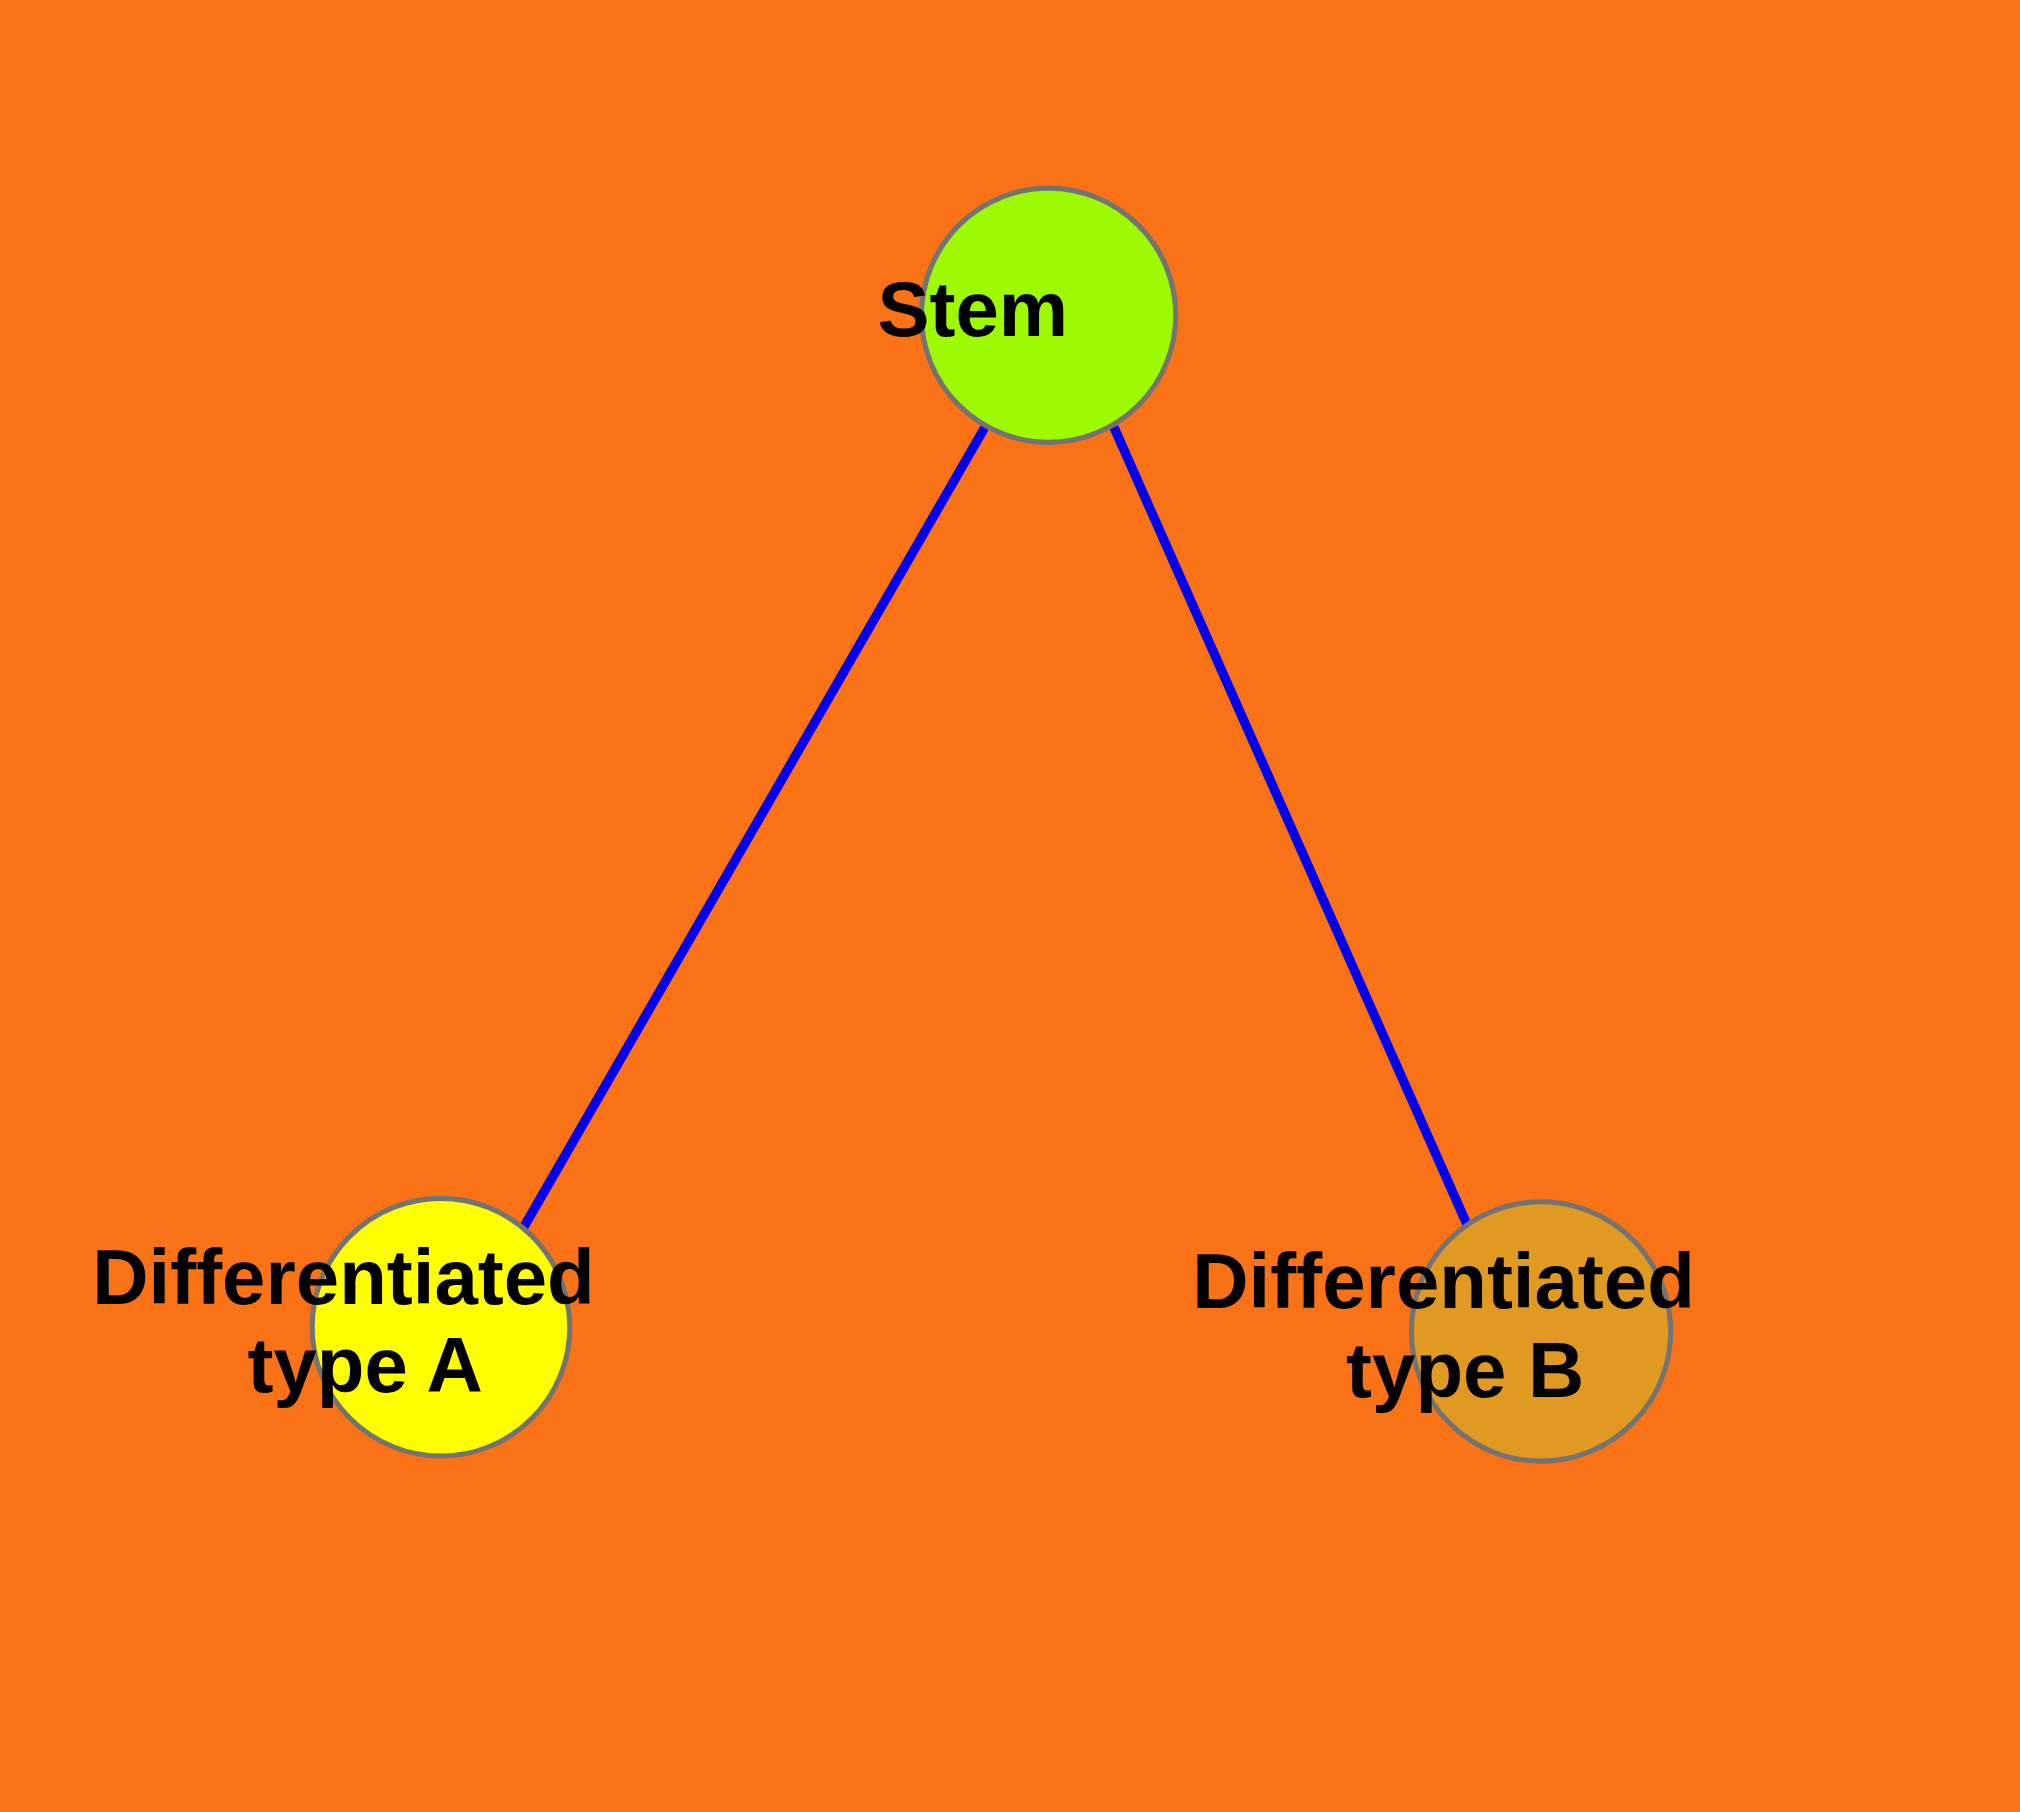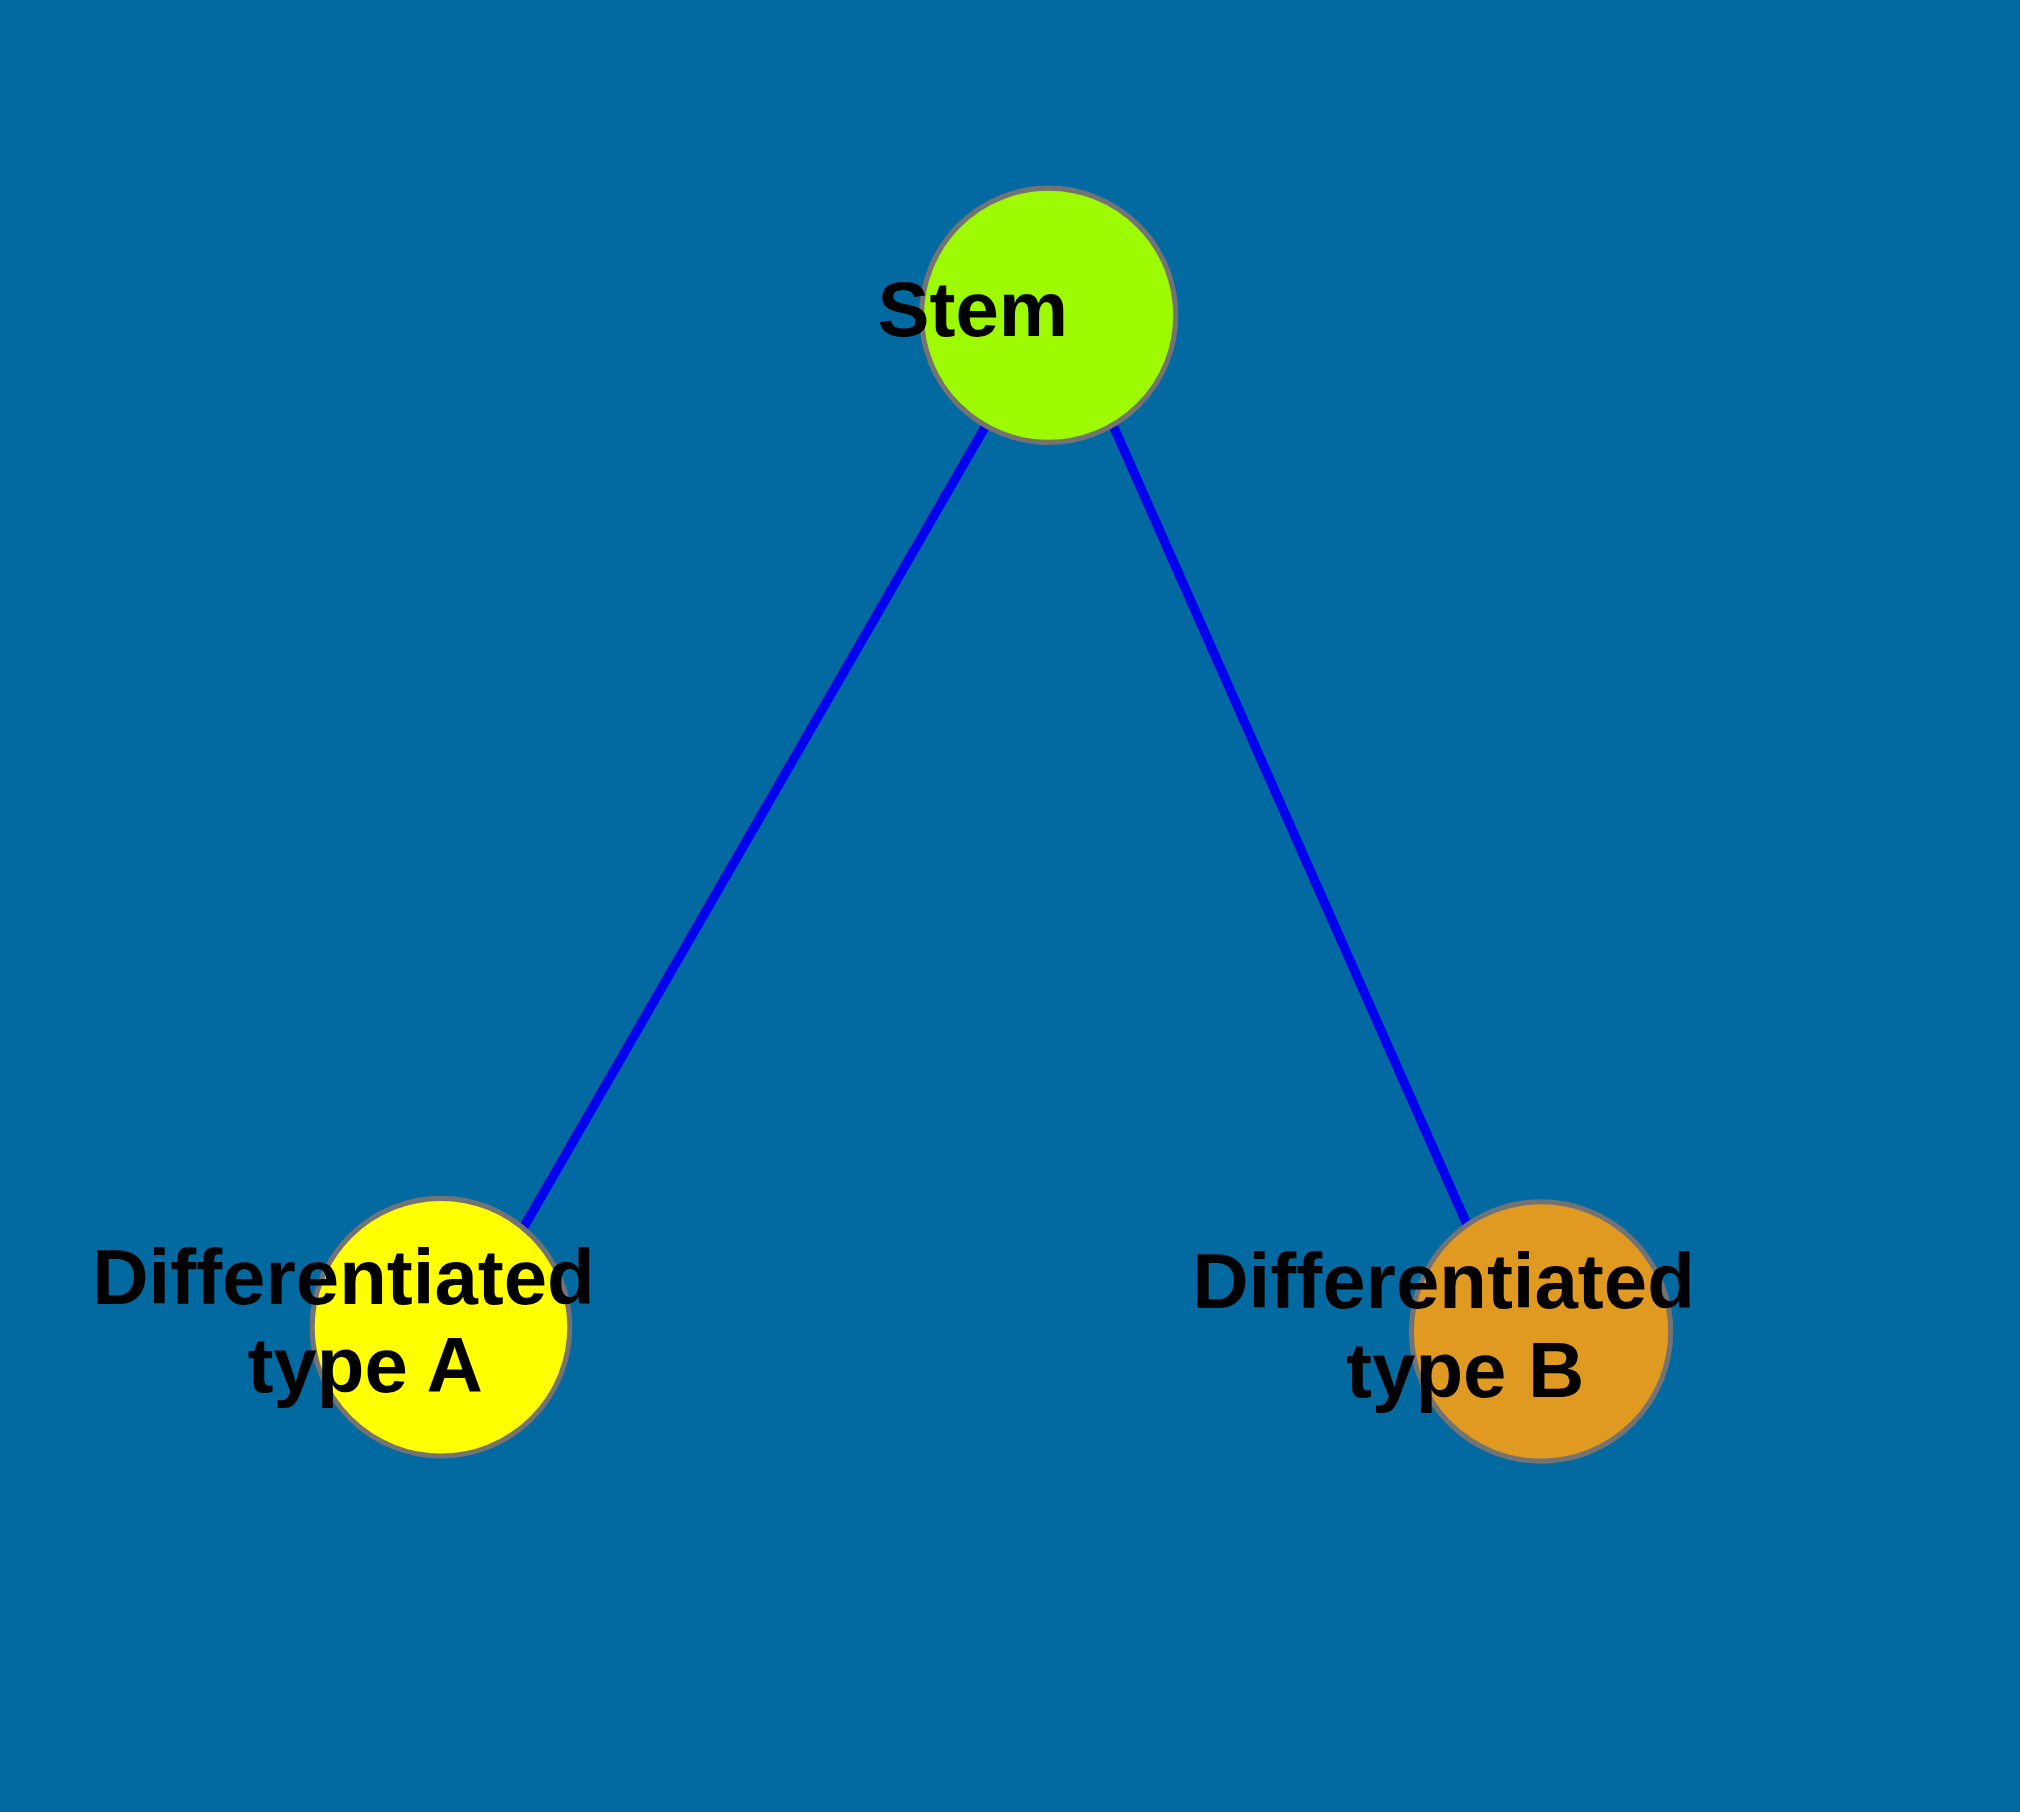--- a/index.html
+++ b/index.html
@@ -31,21 +31,21 @@
     text-anchor: middle;
     dominant-baseline: middle;
     paint-order: normal;
     white-space: pre;
   }
   .node-label tspan { font-family: "Liberation Sans", sans-serif; }
 </style>
 </head>
 <body>
 
-<div id="canvas" style="width: 2021px; height: 1812px; background: #0369a1;">
+<div id="canvas" style="width: 2021px; height: 1812px; background: #f97316;">
   <svg id="graph-svg" viewBox="0 0 2384 2138">
 
     <g>
       <line x1="1163" y1="502" x2="617" y2="1449" stroke="#0000ee" stroke-width="11" stroke-linecap="butt"></line>
       <line x1="1314" y1="504" x2="1732" y2="1448" stroke="#0000ee" stroke-width="11" stroke-linecap="butt"></line>
     </g>
 
     <g>
       <circle cx="1237" cy="372" r="150" fill="#9efa00" stroke="#737373" stroke-width="6"></circle>
       <circle cx="520" cy="1566" r="152" fill="#ffff00" stroke="#737373" stroke-width="6"></circle>

